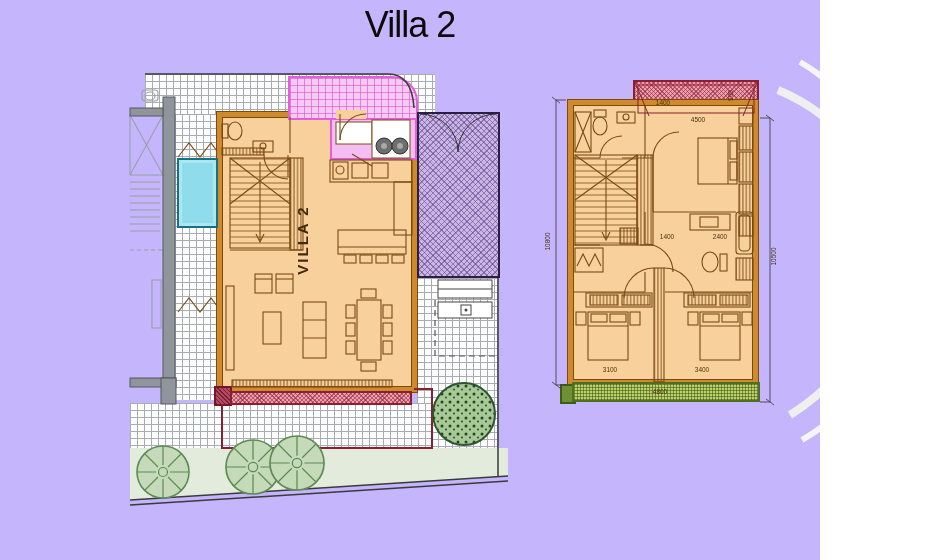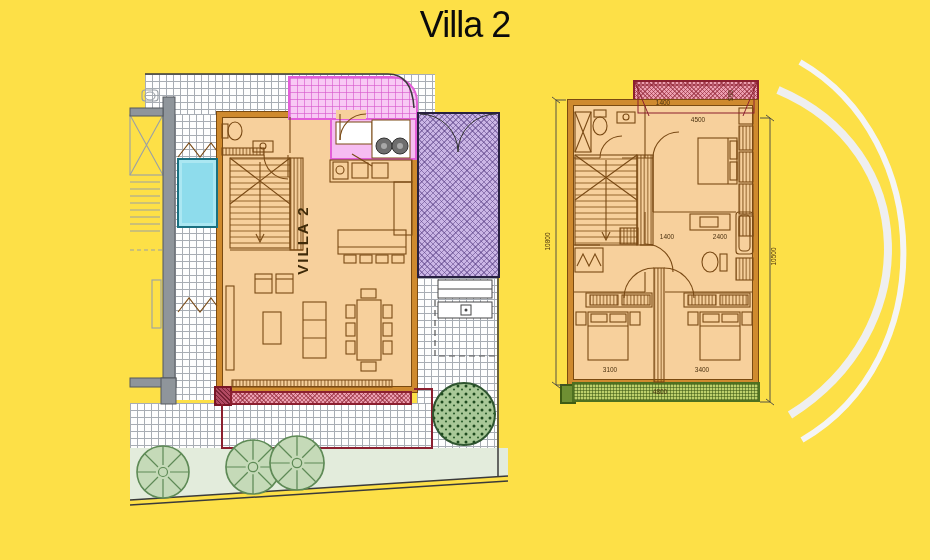--- a/index.html
+++ b/index.html
@@ -1,16 +1,16 @@
 <!DOCTYPE html>
 <html><head>
 <meta charset="utf-8">
 <style>
   html,body{margin:0;padding:0;background:#ffffff;}
-  .canvas{position:relative;width:930px;height:560px;background:#fde047;overflow:hidden;
+  .canvas{position:relative;width:820px;height:560px;background:#c4b5fd;overflow:hidden;
           font-family:"Liberation Sans",sans-serif;}
   .abs{position:absolute;box-sizing:border-box;}
   .title{position:absolute;left:0;right:0;top:4px;text-align:center;
          font-size:36px;font-weight:500;letter-spacing:-1px;color:#0b0b0b;}
   .grid{background-color:#fefefe;
         background-image:linear-gradient(#a8adb4 1px,transparent 1px),
                          linear-gradient(90deg,#a8adb4 1px,transparent 1px);
         background-size:7px 7px;}
   .pinkgrid{background-color:#f8c9f4;
         background-image:linear-gradient(rgba(216,92,206,.65) 1px,transparent 1px),

